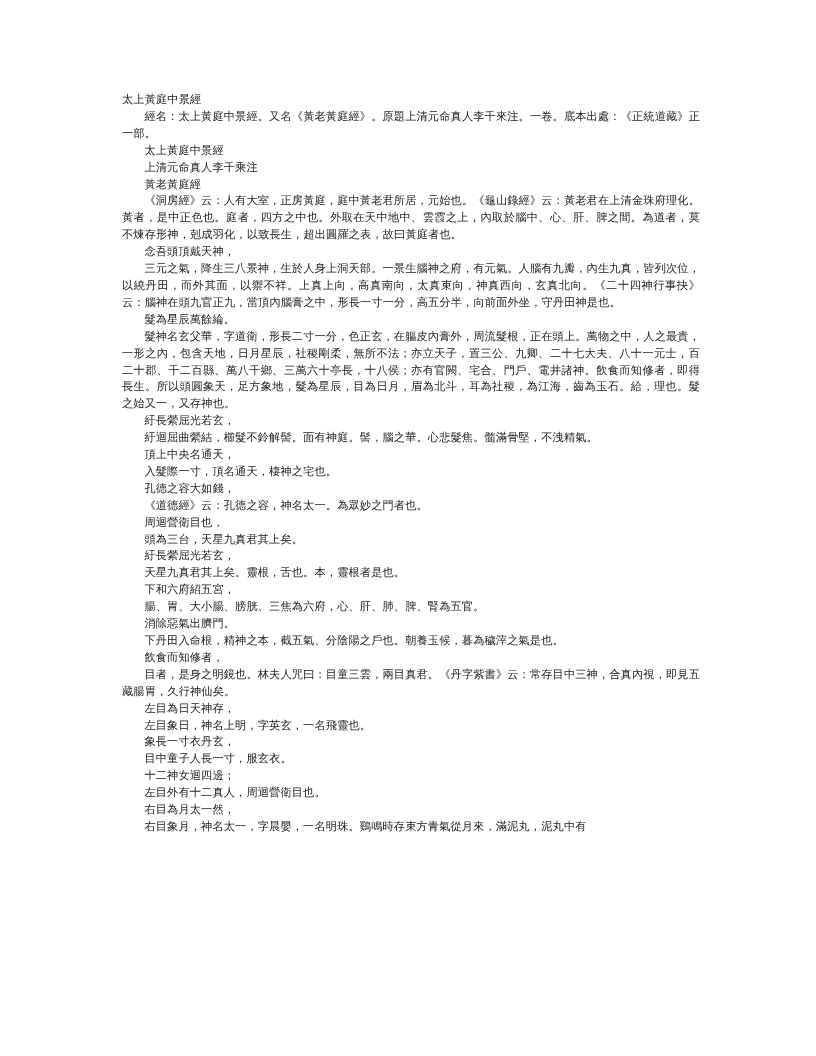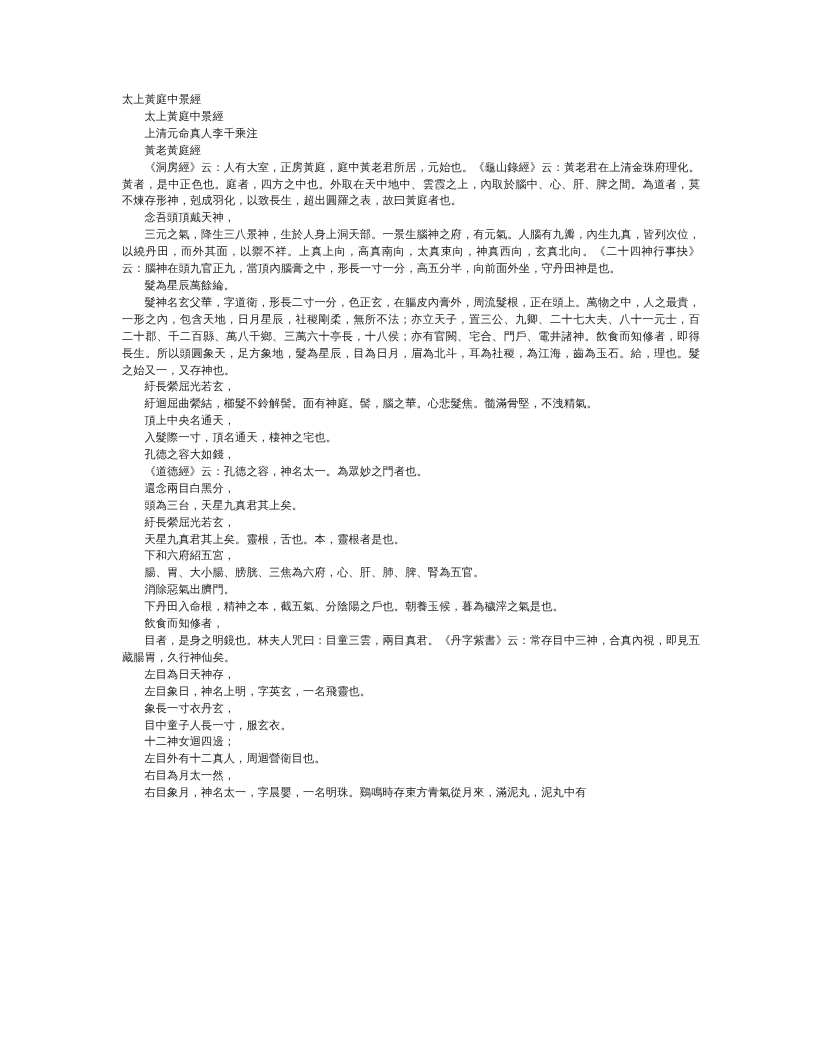--- a/index.html
+++ b/index.html
@@ -52,35 +52,36 @@
   .doc-line.nojustify {
     text-align: left;
   }
 </style>
 </head>
 <body>
 
 <div class="page">
   <div class="page-body" id="text-column">
       <p class="doc-line flush nojustify">太上黃庭中景經</p>
+      <p class="doc-line indent">經名：太上黃庭中景經。又名《黃老黃庭經》。原題上清元命真人李千來注。一卷。底本出處：《正統道藏》正一部。</p>
       <p class="doc-line indent nojustify">太上黃庭中景經</p>
       <p class="doc-line indent nojustify">上清元命真人李千乘注</p>
       <p class="doc-line indent nojustify">黃老黃庭經</p>
       <p class="doc-line indent">《洞房經》云：人有大室，正房黃庭，庭中黃老君所居，元始也。《龜山錄經》云：黃老君在上清金珠府理化。黃者，是中正色也。庭者，四方之中也。外取在天中地中、雲霞之上，內取於腦中、心、肝、脾之間。為道者，莫不煉存形神，剋成羽化，以致長生，超出圓羅之表，故曰黃庭者也。</p>
       <p class="doc-line indent nojustify">念吾頭頂戴天神，</p>
       <p class="doc-line indent">三元之氣，降生三八景神，生於人身上洞天部。一景生腦神之府，有元氣。人腦有九瓣，內生九真，皆列次位，以繞丹田，而外其面，以禦不祥。上真上向，高真南向，太真束向，神真西向，玄真北向。《二十四神行事抉》云：腦神在頭九官正九，當頂內腦膏之中，形長一寸一分，高五分半，向前面外坐，守丹田神是也。</p>
       <p class="doc-line indent nojustify">髮為星辰萬餘綸。</p>
       <p class="doc-line indent">髮神名玄父華，字道衛，形長二寸一分，色正玄，在軀皮內膏外，周流髮根，正在頭上。萬物之中，人之最貴，一形之內，包含天地，日月星辰，社稷剛柔，無所不法；亦立天子，置三公、九卿、二十七大夫、八十一元士，百二十郡、千二百縣、萬八千鄉、三萬六十亭長，十八侯；亦有官闕、宅合、門戶、電井諸神。飲食而知修者，即得長生。所以頭圓象天，足方象地，髮為星辰，目為日月，眉為北斗，耳為社稷，為江海，齒為玉石。給，理也。髮之始又一，又存神也。</p>
       <p class="doc-line indent nojustify">紆長縈屈光若玄，</p>
       <p class="doc-line indent">紆迴屈曲縈結，櫛髮不鈴解髻。面有神庭。髻，腦之華。心悲髮焦。髓滿骨堅，不洩精氣。</p>
       <p class="doc-line indent nojustify">頂上中央名通天，</p>
       <p class="doc-line indent nojustify">入髮際一寸，頂名通天，棲神之宅也。</p>
       <p class="doc-line indent nojustify">孔德之容大如錢，</p>
       <p class="doc-line indent nojustify">《道德經》云：孔德之容，神名太一。為眾妙之門者也。</p>
-      <p class="doc-line indent nojustify">還念兩目白黑分，</p>
+      <p class="doc-line indent nojustify">周迴營衛目也，</p>
       <p class="doc-line indent nojustify">頭為三台，天星九真君其上矣。</p>
       <p class="doc-line indent nojustify">紆長縈屈光若玄，</p>
       <p class="doc-line indent nojustify">天星九真君其上矣。靈根，舌也。本，靈根者是也。</p>
       <p class="doc-line indent nojustify">下和六府紹五宮，</p>
       <p class="doc-line indent nojustify">腸、胃、大小腸、膀胱、三焦為六府，心、肝、肺、脾、腎為五官。</p>
       <p class="doc-line indent nojustify">消除惡氣出臍門。</p>
       <p class="doc-line indent nojustify">下丹田入命根，精神之本，截五氣、分陰陽之戶也。朝養玉候，暮為穢滓之氣是也。</p>
       <p class="doc-line indent nojustify">飲食而知修者，</p>
       <p class="doc-line indent">目者，是身之明鏡也。林夫人咒曰：目童三雲，兩目真君。《丹字紫書》云：常存目中三神，合真內視，即見五藏腸胃，久行神仙矣。</p>
       <p class="doc-line indent nojustify">左目為日天神存，</p>

